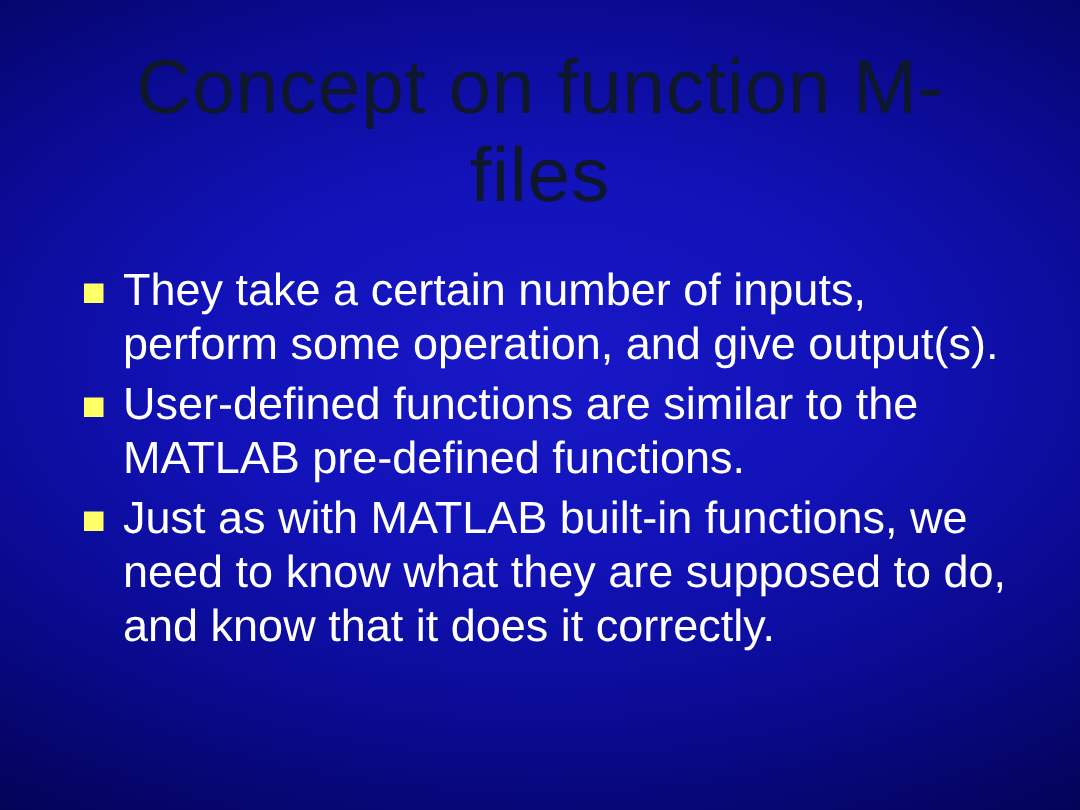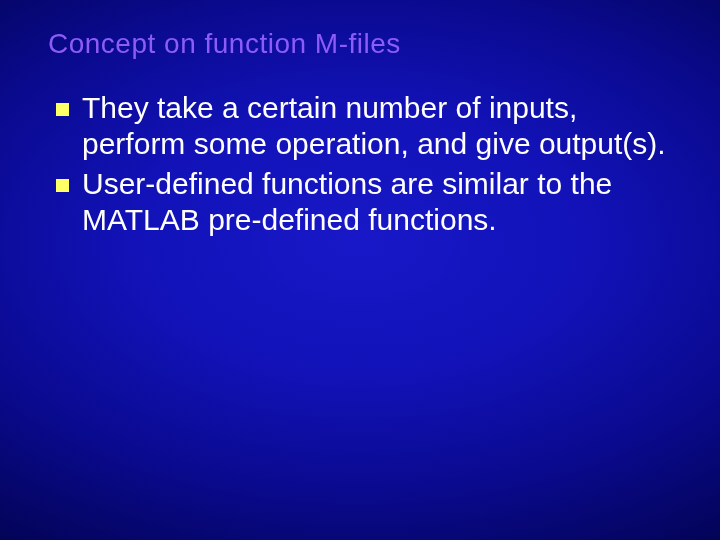--- a/index.html
+++ b/index.html
@@ -16,24 +16,24 @@
     background: radial-gradient(ellipse 90% 70% at 50% 45%, #1818c8 0%, #1212b8 35%, #0a0a90 65%, #020250 100%);
     font-family: Arial, Helvetica, sans-serif;
     color: #ffffff;
   }
   .slide {
     width: 100%;
     height: 100%;
     padding: 28px 48px 40px 48px;
   }
   .title {
-    color: #8b5cf6;
-    font-size: 28px;
+    color: #0f172a;
+    font-size: 51px;
     font-weight: 400;
-    text-align: left;
+    text-align: center;
     margin-bottom: 30px;
     letter-spacing: 0.5px;
   }
   .bullets {
     list-style: none;
     padding-left: 8px;
   }
   .bullets li {
     font-size: 30px;
     line-height: 1.2;
@@ -58,14 +58,18 @@
   <h1 class="title">Concept on function M-files</h1>
   <ul class="bullets">
     <li>
       <span class="square"></span>
       <span>They take a certain number of inputs, perform some operation, and give output(s).</span>
     </li>
     <li>
       <span class="square"></span>
       <span>User-defined functions are similar to the MATLAB pre-defined functions.</span>
     </li>
+    <li>
+      <span class="square"></span>
+      <span>Just as with MATLAB built-in functions, we need to know what they are supposed to do, and know that it does it correctly.</span>
+    </li>
   </ul>
 </div>
 
 </body></html>

